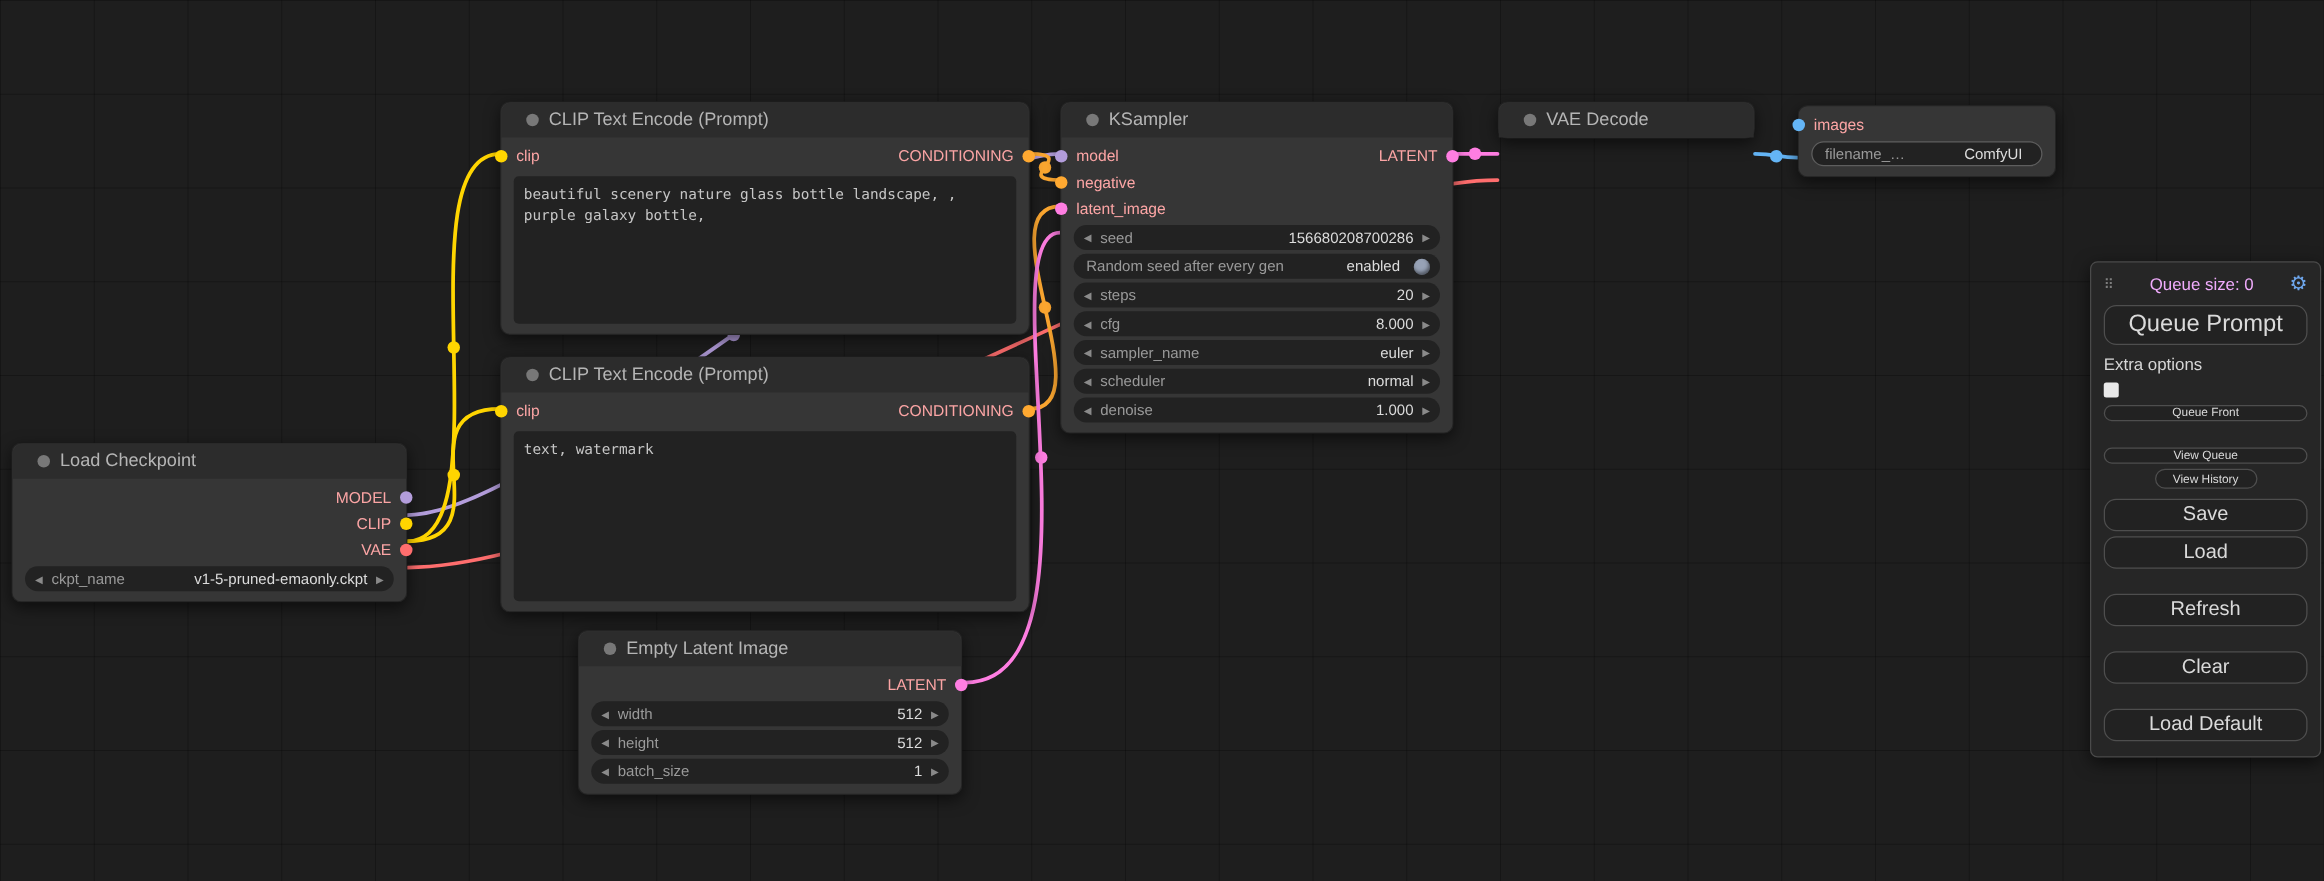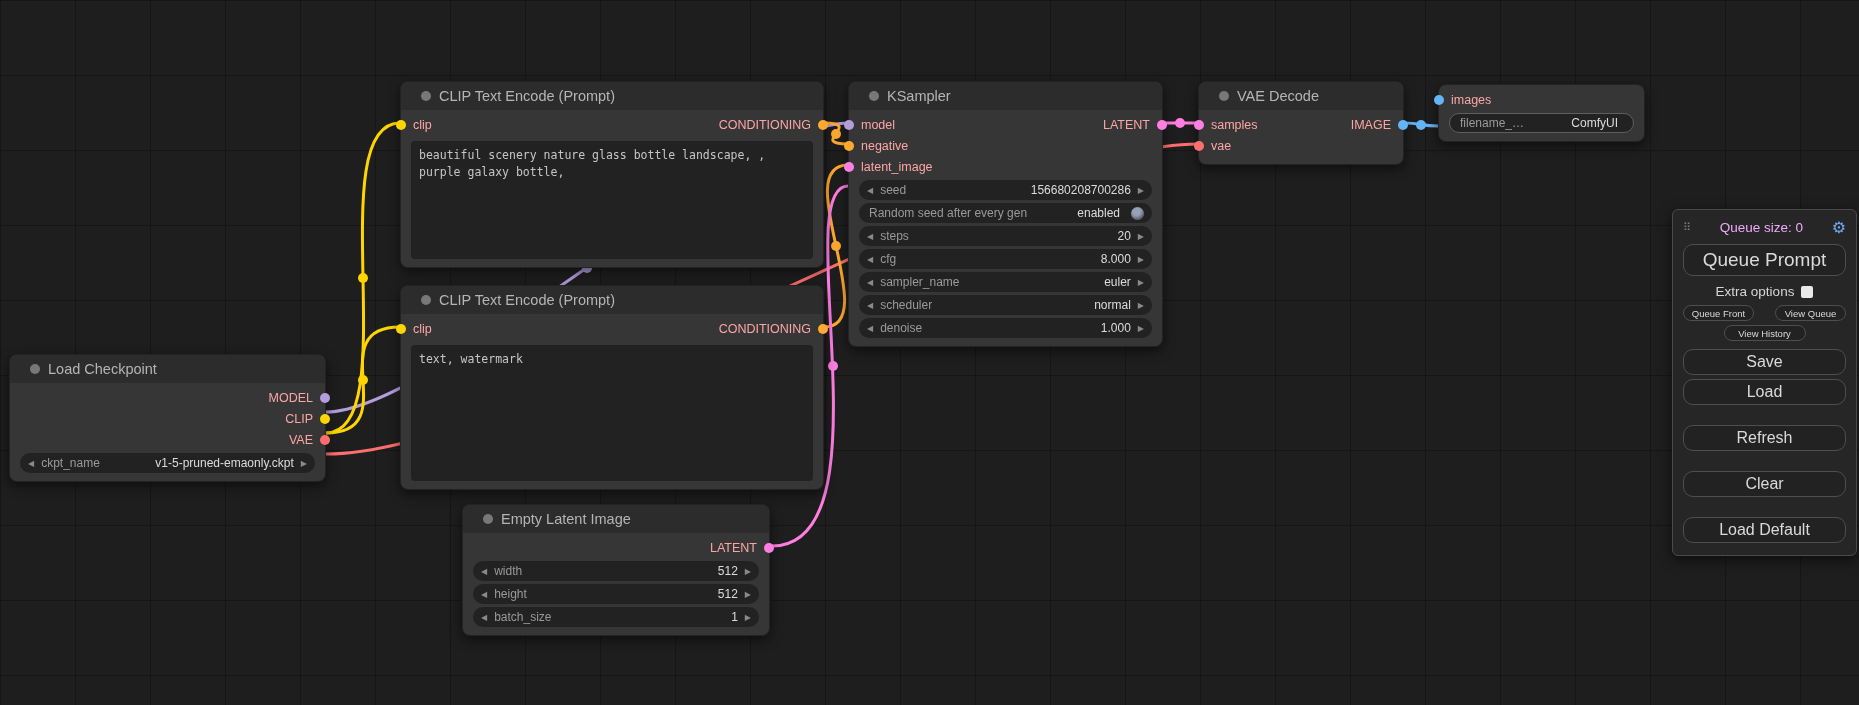--- a/index.html
+++ b/index.html
@@ -62,23 +62,23 @@
   .drag-dots{color:#7d7d7d;font-size:11px;flex:0 0 auto;}
   .qp-title{flex:1;text-align:center;font-size:13.5px;color:#f0abfc;}
   .gear{color:#6fa8ef;font-size:16px;flex:0 0 auto;cursor:pointer;}
   .btn{
     display:block;width:100%;background:#222;color:#dadada;
     border:1px solid #4e4e4e;border-radius:10px;cursor:pointer;
     font-family:"Liberation Sans", sans-serif;text-align:center;
   }
   .btn-big{height:32px;font-size:19px;margin-top:6px;}
   .btn-main{height:26px;font-size:16px;}
-  .extra-row{display:flex;align-items:center;justify-content:center;gap:7px;margin-top:8px;font-size:13.5px;}
+  .extra-row{display:flex;justify-content:center;gap:7px;margin-top:8px;font-size:13.5px;flex-direction:column;}
   .checkbox{width:12px;height:12px;background:#e9e9e9;border-radius:2px;flex:0 0 auto;cursor:pointer;}
-  .mini-row{display:flex;gap:21px;margin-top:6px;}
+  .mini-row{display:flex;gap:21px;margin-top:6px;flex-direction:column;}
   .btn-mini{height:16px;font-size:9.5px;border-radius:9px;padding:0 4px;flex:1;}
   .btn-mini-center{width:82px;margin:4px auto 0;height:16px;font-size:9.5px;border-radius:9px;}
   .mt4{margin-top:4px;} .mt7{margin-top:20px;} .mt8{margin-top:8px;}
 </style>
 </head>
 <body>
 
 <div class="canvas">
 
   <svg class="wires" width="1859" height="705">
@@ -254,32 +254,20 @@
         <span class="warrow">▶</span>
       </div>
     </div>
   </div>
 
   <div class="node" style="left:1198px;top:81px;width:206px;">
     <div class="node-title">
       <span class="title-dot"></span>
       <span>VAE Decode</span>
     </div>
-    <div class="node-body">
-      <div class="slot-row both">
-        <span class="dot in c-latent"></span>
-        <span>samples</span>
-        <span>IMAGE</span>
-        <span class="dot out c-image"></span>
-      </div>
-      <div class="slot-row">
-        <span class="dot in c-vae"></span>
-        <span>vae</span>
-      </div>
-    </div>
   </div>
 
   <div class="node" style="left:1438px;top:84px;width:207px;">
     <div class="node-body">
       <div class="slot-row">
         <span class="dot in c-image"></span>
         <span>images</span>
       </div>
       <div class="widget textbox">
         <span class="wlabel" style="margin-left:2px;">filename_prefix</span>

